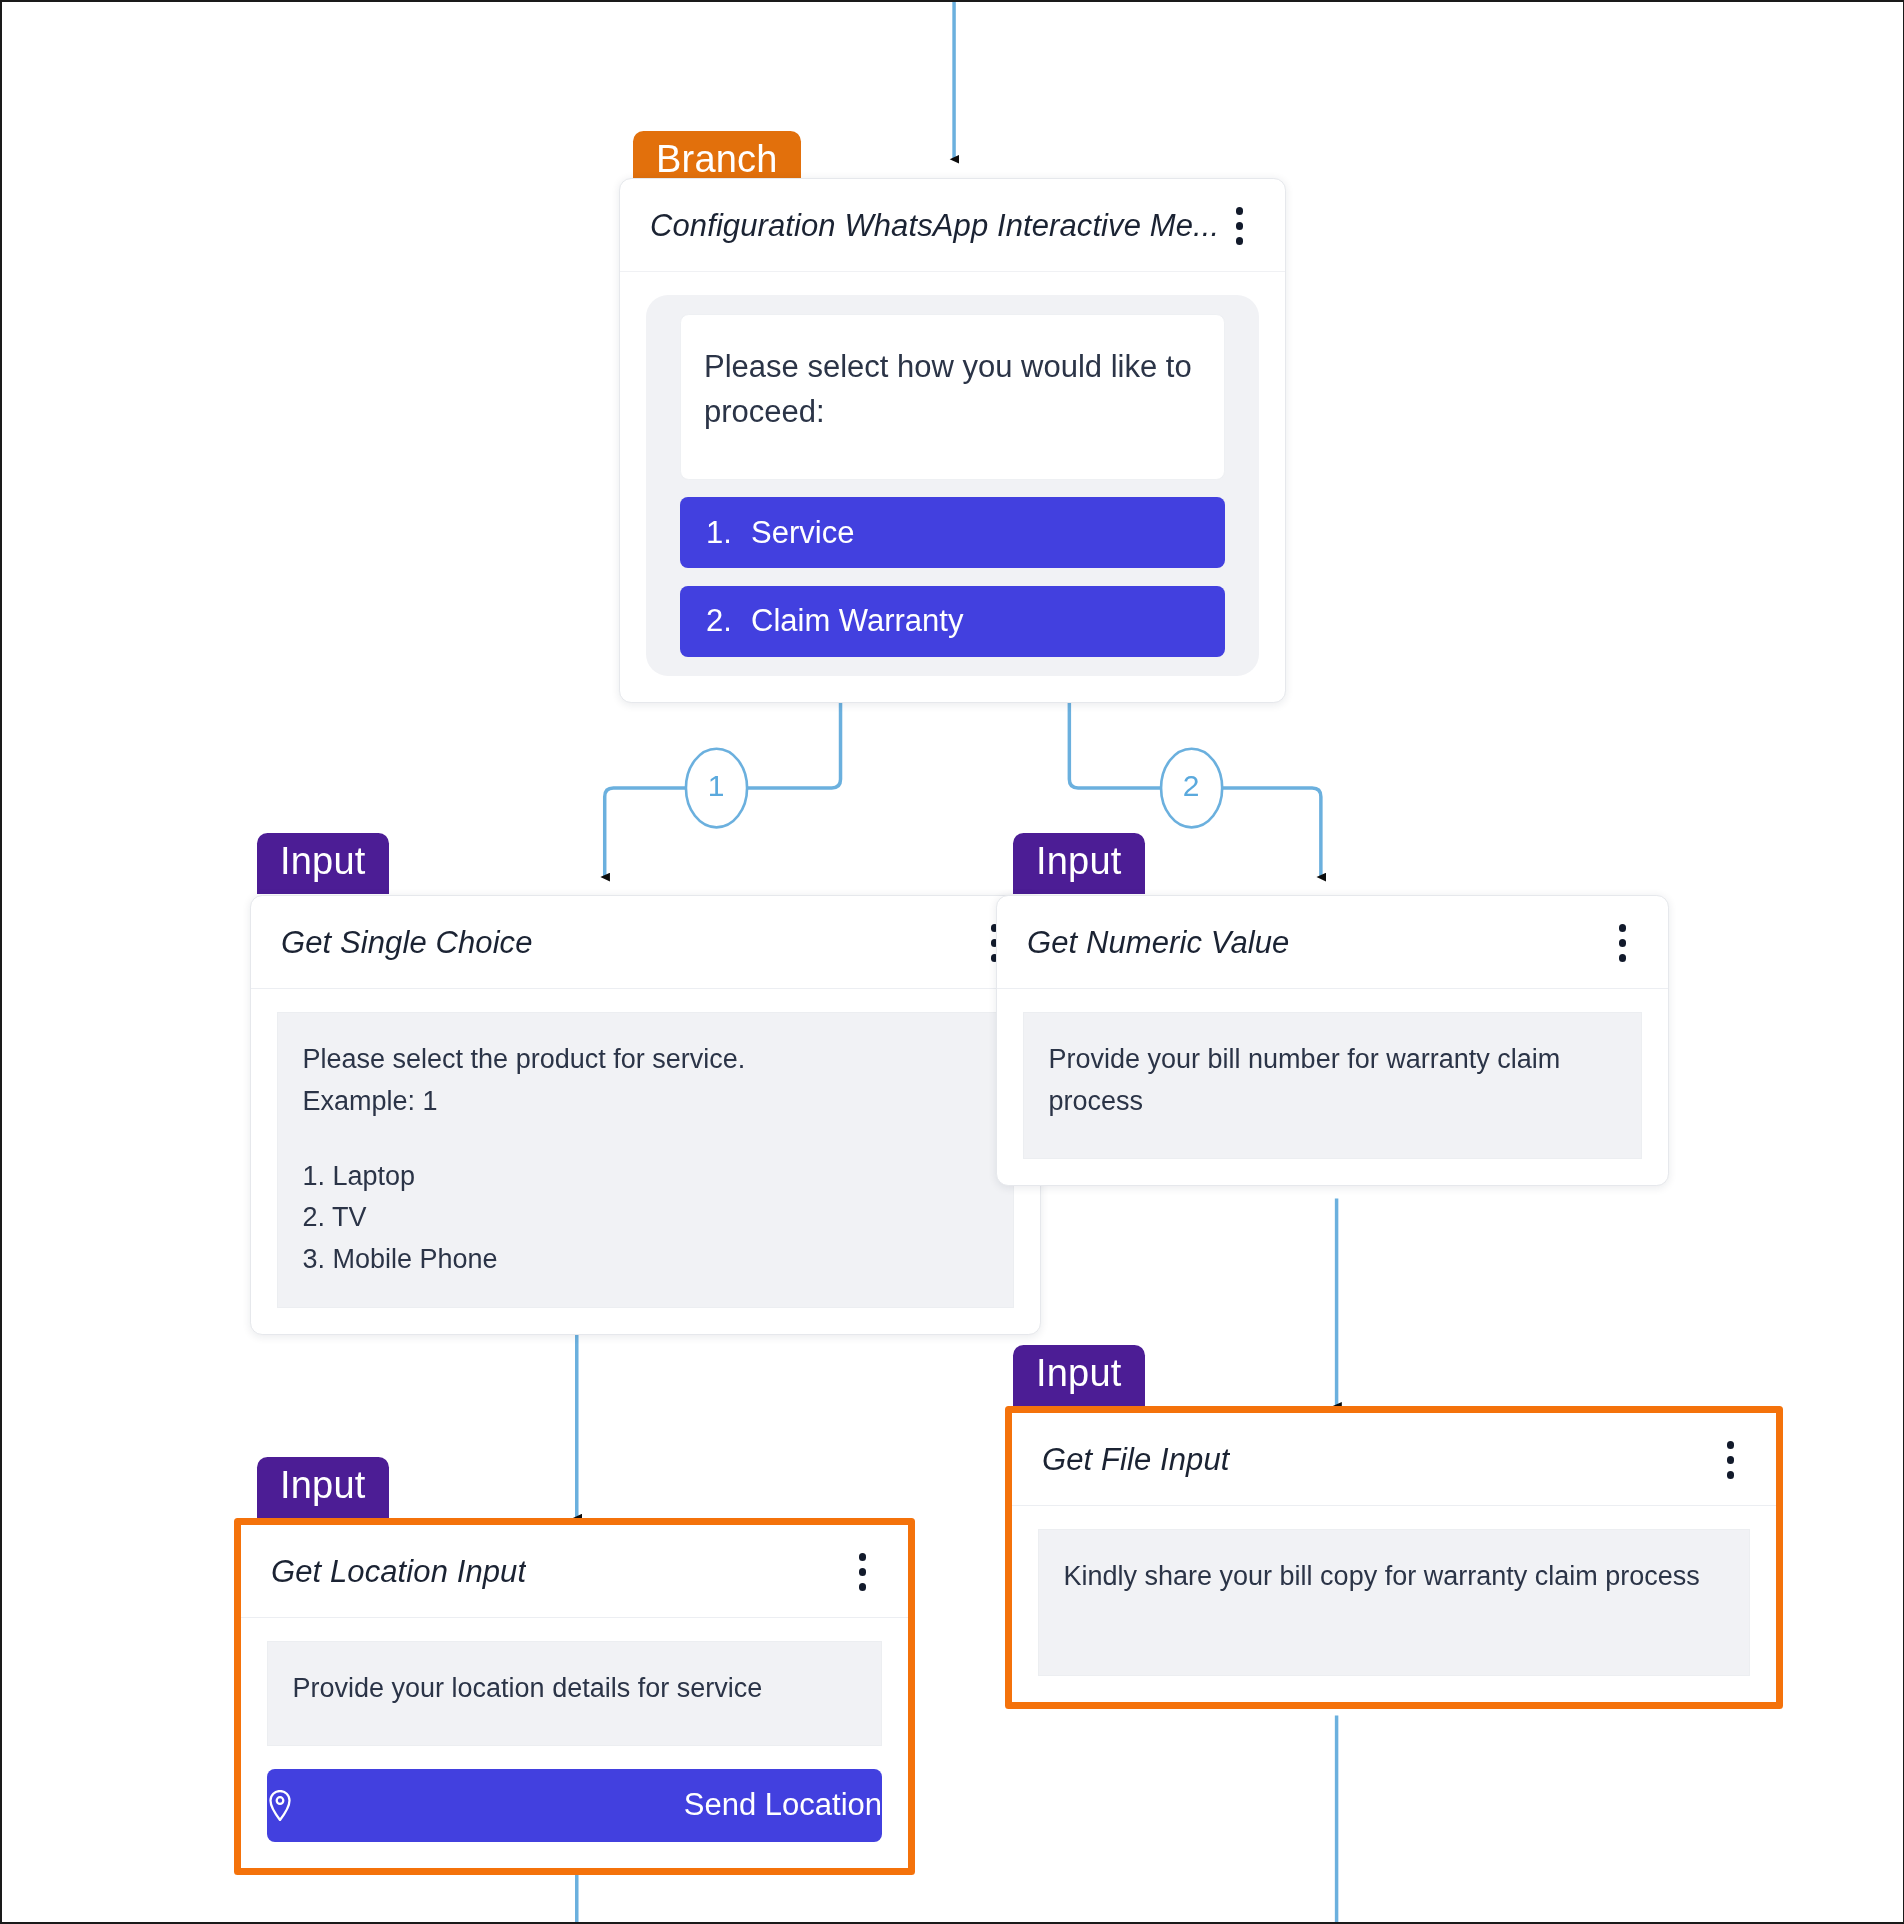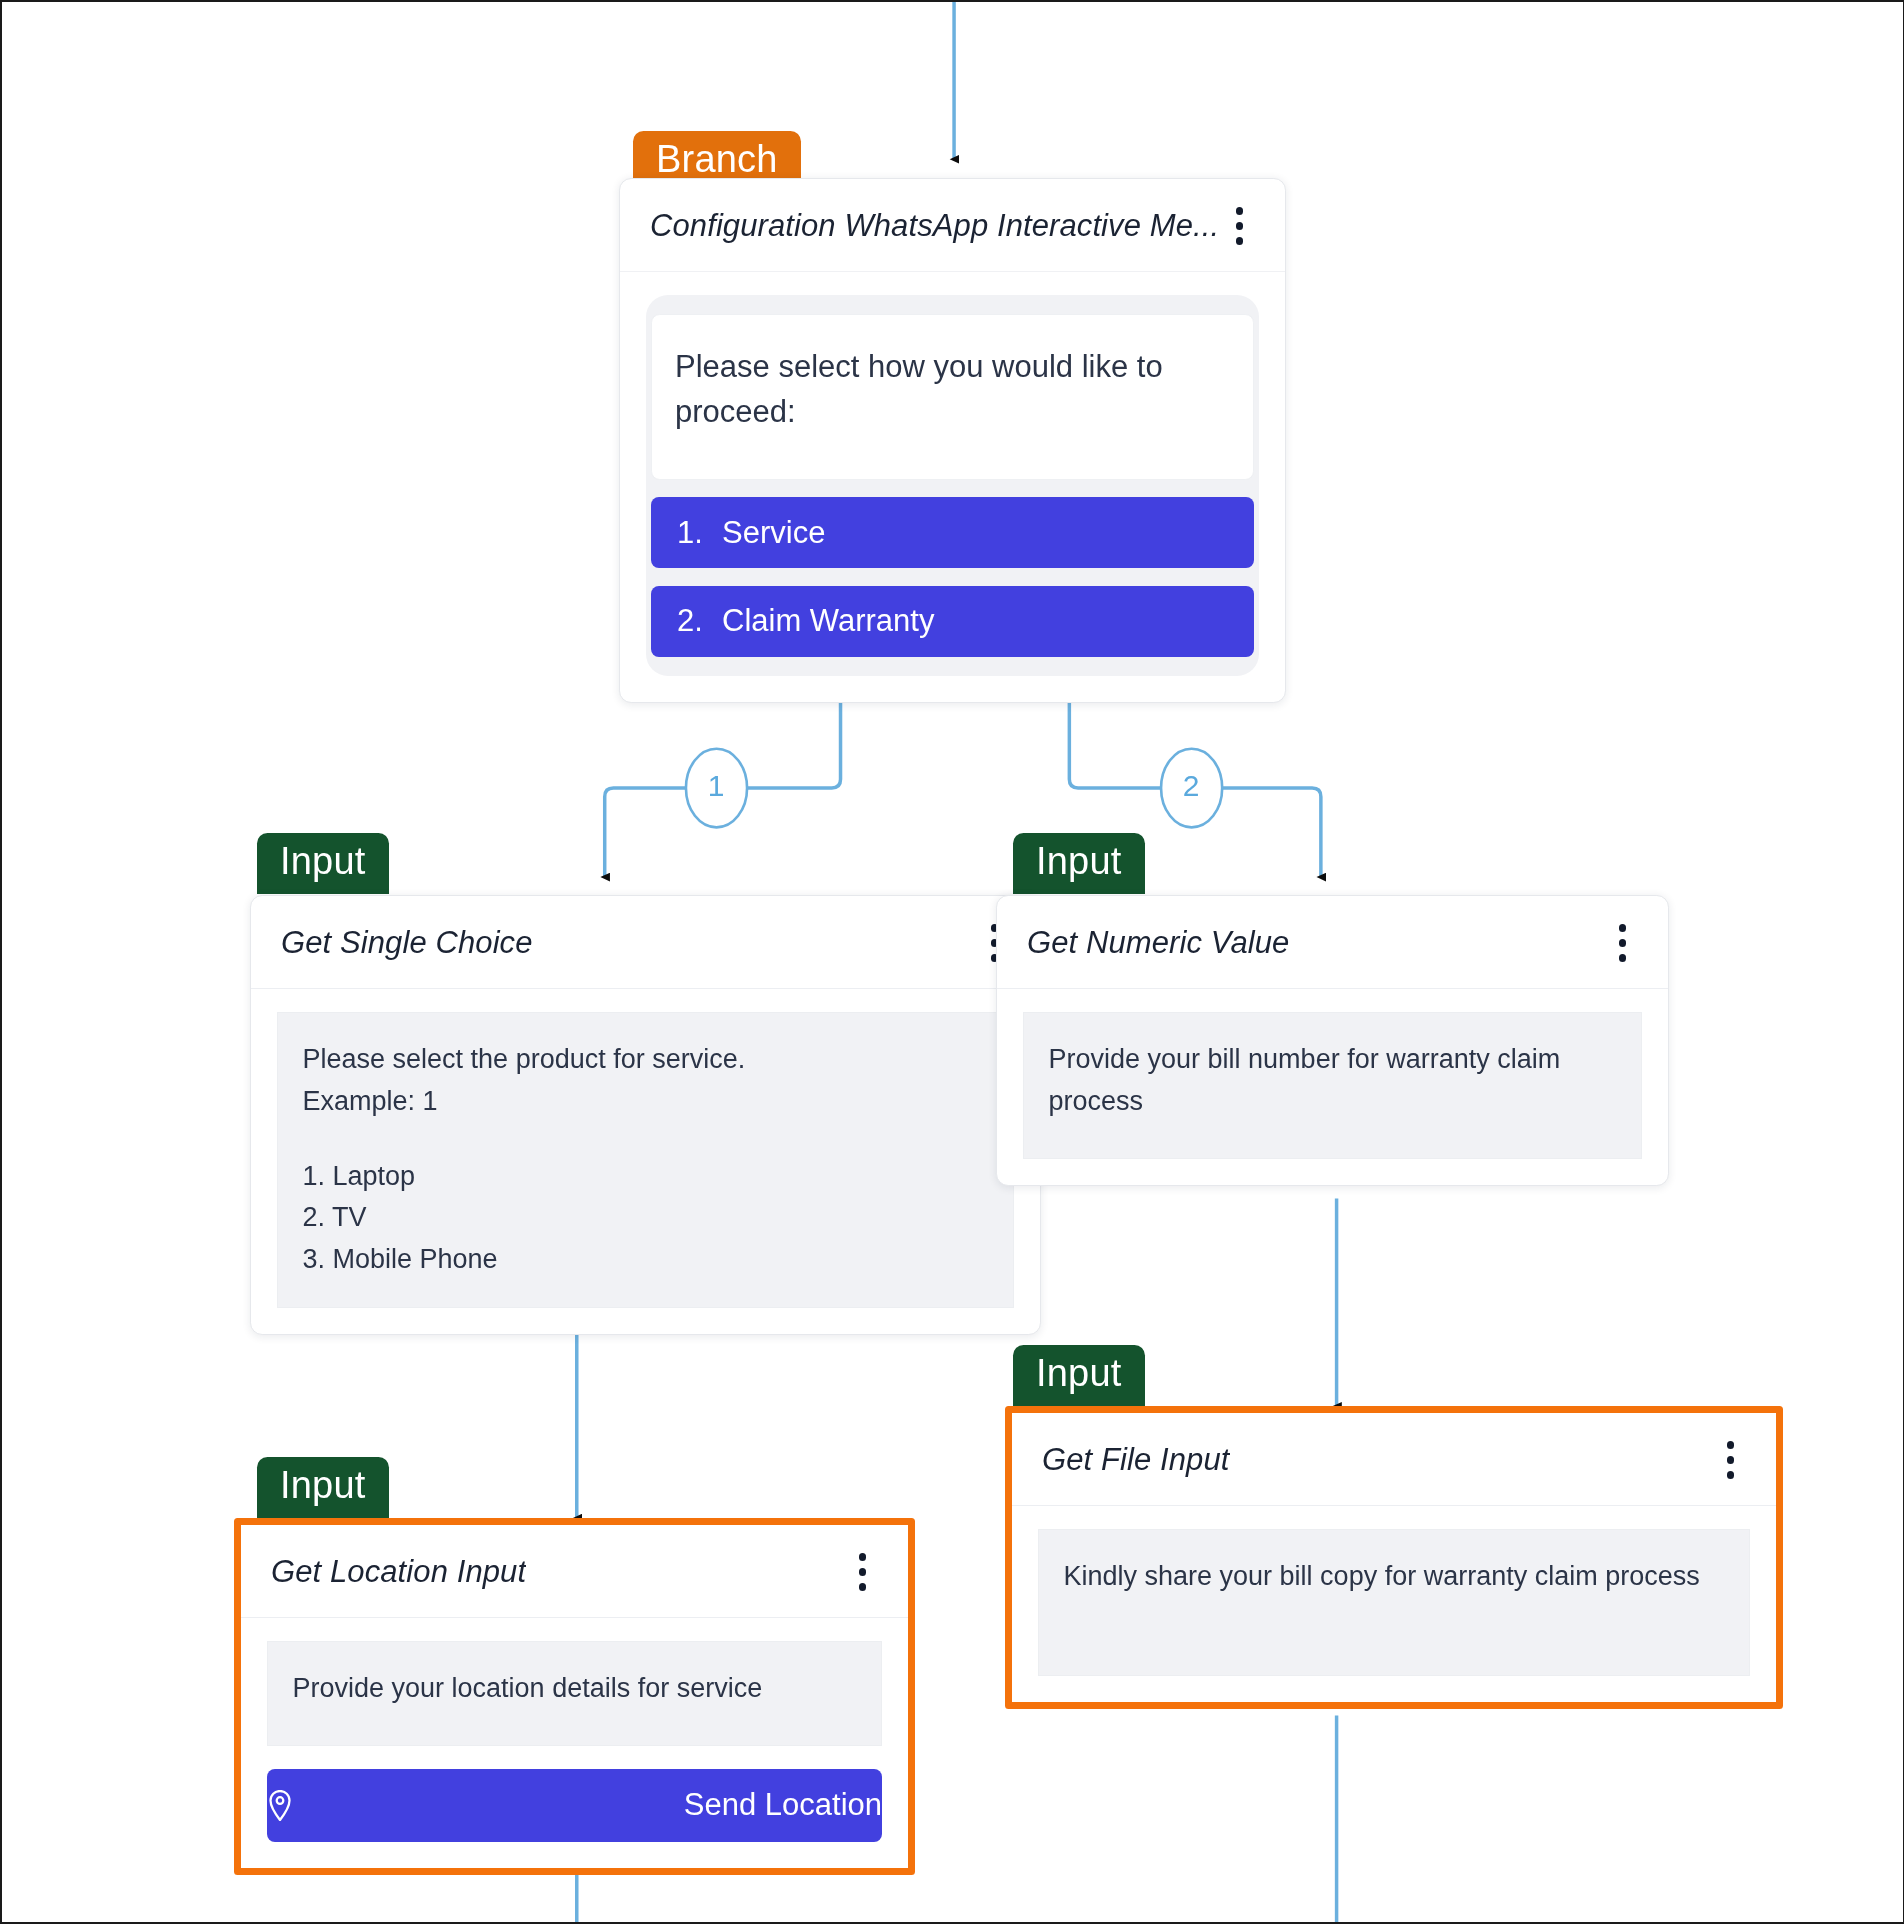--- a/index.html
+++ b/index.html
@@ -25,21 +25,21 @@
     padding:8.7px 23px 12.2px 23px;
     border-radius:10.5px 10.5px 0 0;
     color:#ffffff;
     font-size:38px;
     line-height:1.05;
     font-weight:400;
     letter-spacing:0.2px;
     z-index:3;
   }
   .badge.branch{background:#E2700C;}
-  .badge.input{background:#14532d;}
+  .badge.input{background:#4c1d95;}
 
   
   .card{
     position:absolute;
     background:#ffffff;
     border:0.9px solid #e6e8ec;
     border-radius:12.2px;
     box-shadow:0 1.7px 8.7px rgba(20,30,60,.09);
     box-sizing:border-box;
     z-index:4;
@@ -86,21 +86,21 @@
     line-height:1.55;
     box-sizing:border-box;
   }
   .bubble .tight{margin:0;}
   .bubble .gap{height:33px;}
 
   
   .wa-panel{
     background:#f1f2f5;
     border-radius:22px;
-    padding:19px 5px;
+    padding:19px 34px;
   }
   .wa-text{
     background:#ffffff;
     border:0.9px solid #eef0f3;
     border-radius:8.7px;
     padding:30px 23px 26px 23px;
     min-height:166px;
     color:#2b3447;
     font-size:31px;
     line-height:1.45;

